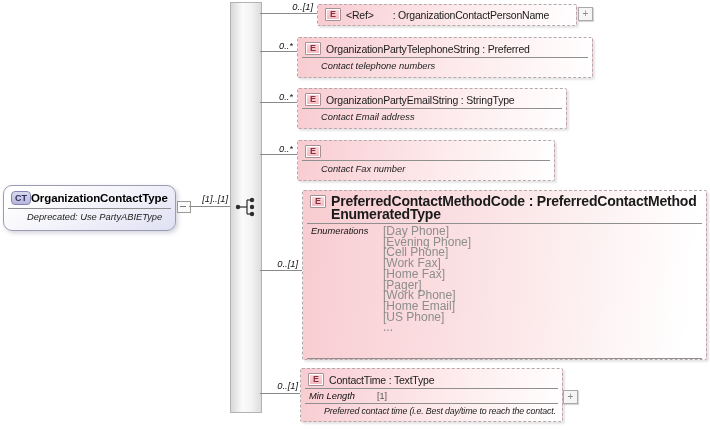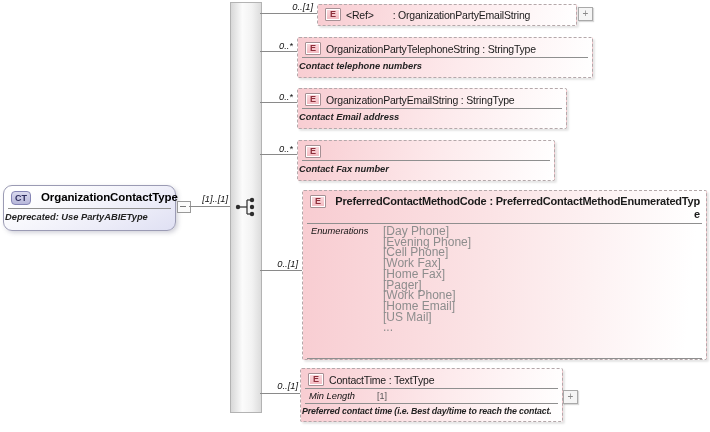--- a/index.html
+++ b/index.html
@@ -3,27 +3,27 @@
 <meta charset="utf-8">
 <style>
   html,body{margin:0;padding:0;background:#fff;}
   .canvas{position:relative;width:710px;height:432px;background:#ffffff;overflow:hidden;
           font-family:"Liberation Sans",sans-serif;color:#111;}
   
   .ctbox{position:absolute;left:3px;top:185px;width:171px;height:44px;
          border:1px solid #9b9bb4;border-radius:9px;
          background:linear-gradient(155deg,#ffffff 15%,#ececf8 70%,#dfe0f3 100%);
          box-shadow:2px 2px 4px rgba(80,80,110,.25);}
-  .ctbox-head{display:flex;align-items:flex-start;gap:10px;padding:5px 7px 3px 7px;}
+  .ctbox-head{display:flex;align-items:center;gap:0;padding:5px 7px 3px 7px;}
   .badge-ct{display:inline-block;border:1px solid #8585b5;border-radius:4px;
             background:linear-gradient(180deg,#d9d9ee,#b7b7da);
             font-size:9px;font-weight:bold;color:#2e2e5e;padding:1px 3px;line-height:10px;}
   .ct-title{font-size:11.5px;font-weight:bold;color:#000;white-space:nowrap;letter-spacing:-.1px;}
   .sep{border-top:1px solid #8f8f8f;margin:0 4px;}
-  .anno{font-style:italic;font-size:9.3px;color:#222;padding:3px 7px 0 1px;white-space:nowrap;font-weight:bold;}
+  .anno{font-style:italic;font-size:9.3px;color:#222;padding:3px 7px 0 23px;white-space:nowrap;}
   
   .collapse-box{position:absolute;left:177px;top:201px;width:12px;height:10px;
                 border:1px solid #999;background:#fafafa;}
   .collapse-dash{position:absolute;left:2px;top:4px;width:6px;height:1px;background:#777;}
   .hline{position:absolute;height:1px;background:#8a8a8a;}
   .card{position:absolute;font-size:9.3px;font-weight:normal;font-style:italic;color:#111;
         text-align:right;white-space:nowrap;}
   
   .bar{position:absolute;left:230px;top:2px;width:30px;height:409px;
        border:1px solid #b3b3b3;
@@ -32,21 +32,21 @@
   
   .ebox{position:absolute;border:1px dashed #b4a8aa;border-radius:2px;
         background:linear-gradient(100deg,#f8ccd1 0%,#fdeaec 55%,#ffffff 100%);
         box-shadow:2px 2px 2px rgba(0,0,0,.10);display:flex;flex-direction:column;}
   .ebox-head{display:flex;align-items:center;gap:5px;padding:4px 6px 2px 7px;}
   .badge-e{display:inline-block;border:1px solid #a59094;border-radius:1px;
            background:linear-gradient(180deg,#fbdade,#f3b9c0);
            font-size:9px;font-weight:bold;color:#8c2f3a;padding:0 4px;line-height:11px;
            box-shadow:0 0 0 1px #fff inset;}
   .etitle{font-size:10.5px;font-weight:normal;color:#1a1a1a;white-space:nowrap;letter-spacing:-.2px;}
-  .etitle-wrap{flex:1;font-size:11px;font-weight:bold;color:#1a1a1a;text-align:right;
+  .etitle-wrap{flex:1;font-size:14px;font-weight:bold;color:#1a1a1a;text-align:left;
                line-height:13px;word-break:break-all;letter-spacing:-.2px;}
   .plusbtn{position:absolute;width:13px;height:12px;border:1px solid #a9a9a9;background:#f5f5f5;
            box-shadow:1px 1px 1px rgba(0,0,0,.15);font-size:10px;line-height:11px;color:#8a8a8a;
            text-align:center;cursor:pointer;}
   .facet-row{display:flex;padding:2px 8px 0 8px;}
   .facet-label{font-style:italic;font-size:9.3px;color:#111;white-space:nowrap;}
   .facet-value{font-size:9px;color:#555;margin-left:22px;}
   .enum-col{font-size:12px;color:#8d8d8d;line-height:10.7px;margin-left:14px;}
 </style>
 </head>
@@ -92,29 +92,29 @@
   <div class="card" style="left:260px;top:41px;width:33px;">0..*</div>
   <div class="card" style="left:260px;top:92px;width:33px;">0..*</div>
   <div class="card" style="left:260px;top:144px;width:33px;">0..*</div>
   <div class="card" style="left:253px;top:259px;width:45px;">0..[1]</div>
   <div class="card" style="left:253px;top:381px;width:45px;">0..[1]</div>
 
   <div class="ebox" style="left:317px;top:4px;width:258px;height:20px;">
     <div class="ebox-head" style="padding-top:3px;">
       <span class="badge-e">E</span>
       <span class="etitle">&lt;Ref&gt;</span>
-      <span class="etitle" style="margin-left:14px;">: OrganizationPartyEmailString</span>
+      <span class="etitle" style="margin-left:14px;">: OrganizationContactPersonName</span>
     </div>
   </div>
   <div class="plusbtn" style="left:578px;top:7px;">+</div>
 
   <div class="ebox" style="left:297px;top:37px;width:294px;height:39px;">
     <div class="ebox-head">
       <span class="badge-e">E</span>
-      <span class="etitle">OrganizationPartyTelephoneString : StringType</span>
+      <span class="etitle">OrganizationPartyTelephoneString : Preferred</span>
     </div>
     <div class="sep"></div>
     <div class="anno">Contact telephone numbers</div>
   </div>
 
   <div class="ebox" style="left:297px;top:88px;width:268px;height:39px;">
     <div class="ebox-head">
       <span class="badge-e">E</span>
       <span class="etitle">OrganizationPartyEmailString : StringType</span>
     </div>
@@ -140,21 +140,21 @@
       <span class="facet-label" style="width:58px;">Enumerations</span>
       <div class="enum-col">
           <div>[Day Phone]</div>
           <div>[Evening Phone]</div>
           <div>[Cell Phone]</div>
           <div>[Work Fax]</div>
           <div>[Home Fax]</div>
           <div>[Pager]</div>
           <div>[Work Phone]</div>
           <div>[Home Email]</div>
-          <div>[US Mail]</div>
+          <div>[US Phone]</div>
           <div>...</div>
         </div>
     </div>
     <div class="sep"></div>
   </div>
 
   <div class="ebox" style="left:300px;top:368px;width:261px;height:52px;">
     <div class="ebox-head">
       <span class="badge-e">E</span>
       <span class="etitle">ContactTime : TextType</span>

